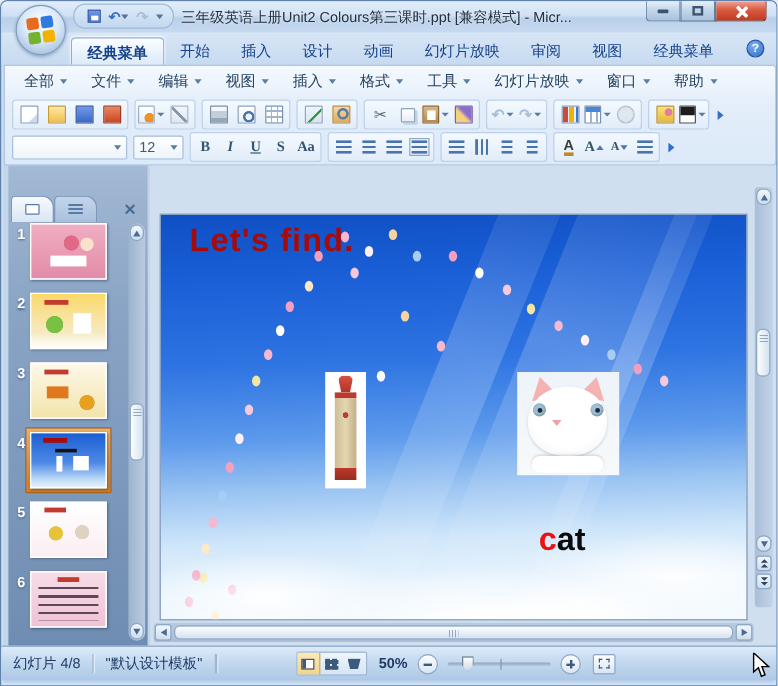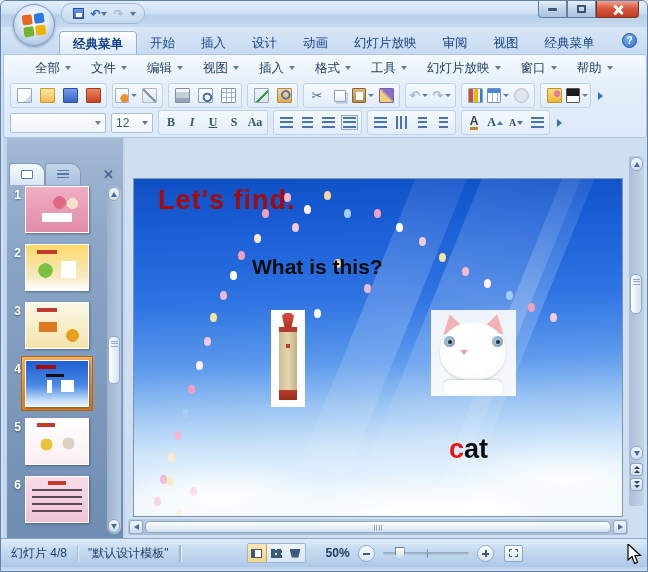--- a/index.html
+++ b/index.html
@@ -45,21 +45,21 @@
   .rtab{height:23px;padding:4px 13px 3px;font-size:12.5px;color:#15428b;border-radius:4px 4px 0 0;white-space:nowrap;}
   .rtab.active{background:linear-gradient(#fdfeff,#e8f1fb 60%,#dcebf9);border:1px solid #8fb0d4;border-bottom:none;
     color:#15428b;font-weight:bold;box-shadow:0 -1px 2px rgba(255,255,255,.8);}
   .helpbtn{position:absolute;right:10px;top:32px;width:15px;height:15px;border-radius:50%;
     background:radial-gradient(circle at 40% 30%,#7db0ea,#2f6fd0);color:#fff;font-size:10px;font-weight:bold;
     display:flex;align-items:center;justify-content:center;border:1px solid #23549e;}
   
   .ribbonbody{position:absolute;left:2px;top:53px;width:644px;height:84px;
     background:linear-gradient(180deg,#f4f9fe 0%,#e4eefa 40%,#dce9f8 100%);
     border:1px solid #aec7e4;border-radius:0 3px 3px 3px;}
-  .menurow{display:flex;align-items:center;height:27px;padding-left:23px;gap:4px;border-bottom:1px solid #e6eef8;}
+  .menurow{display:flex;align-items:center;height:27px;padding-left:8px;gap:4px;border-bottom:1px solid #e6eef8;}
   .menuitem{display:flex;align-items:center;padding:3px 8px;font-size:12.5px;color:#24415f;border-radius:3px;}
   .caret{width:0;height:0;border-left:3px solid transparent;border-right:3px solid transparent;border-top:4px solid #5d7da0;margin-left:5px;}
   
   .toolrow{display:flex;align-items:center;height:27px;padding-left:6px;gap:5px;}
   .grp{display:flex;align-items:center;gap:1px;padding:1px 2px;border:1px solid #bdd2ea;border-radius:3px;
     background:linear-gradient(#f4f9fe,#e2edf9);height:25px;}
   .tbtn{width:22px;height:21px;display:flex;align-items:center;justify-content:center;border-radius:2px;position:relative;}
   .tbtn .dd{width:0;height:0;border-left:3px solid transparent;border-right:3px solid transparent;border-top:3px solid #5d7da0;margin-left:2px;}
   .ic{width:15px;height:15px;border-radius:1px;background-repeat:no-repeat;}
   .i-new{background:linear-gradient(135deg,#fff 72%,#cdd9e8 73%);border:1px solid #8fa3bd;}
@@ -194,21 +194,21 @@
     background:linear-gradient(#dcebf9 0%,#c3d9ef 45%,#adc8e6 100%);border-top:1px solid #8fa8c5;
     display:flex;align-items:center;font-size:12px;color:#1f3c66;}
   .scell{padding:0 10px;white-space:nowrap;}
   .ssep{width:1px;height:16px;background:#9db6d2;box-shadow:1px 0 0 #eaf2fa;}
   .viewbtns{display:flex;margin-left:66px;border:1px solid #9db6d2;border-radius:2px;background:linear-gradient(#eef5fc,#d6e5f4);}
   .vbtn{width:19px;height:18px;display:flex;align-items:center;justify-content:center;}
   .vbtn.active{background:linear-gradient(#fce8b8,#f5d488);border-right:1px solid #c8a860;}
   .v-norm{width:11px;height:9px;border:1.5px solid #3c5a7c;background:linear-gradient(90deg,#3c5a7c 3px,#fff 3px);}
   .v-sort{width:11px;height:9px;background:repeating-linear-gradient(0deg,#3c5a7c 0 3px,transparent 3px 5px),repeating-linear-gradient(90deg,#3c5a7c 0 4px,transparent 4px 6px);}
   .v-show{width:11px;height:9px;background:#3c5a7c;clip-path:polygon(0 0,100% 0,80% 100%,20% 100%);}
-  .zoomlabel{margin-left:20px;font-weight:bold;color:#1f3c66;}
+  .zoomlabel{margin-left:10px;font-weight:bold;color:#1f3c66;}
   .zbtn{width:17px;height:17px;border-radius:50%;border:1px solid #8fa8c5;background:linear-gradient(#fdfeff,#d8e5f2);
     margin-left:8px;position:relative;}
   .zbtn.minus:after{content:"";position:absolute;left:4px;top:7px;width:7px;height:2px;background:#3c5a7c;}
   .zbtn.plus:after{content:"";position:absolute;left:4px;top:7px;width:7px;height:2px;background:#3c5a7c;}
   .zbtn.plus:before{content:"";position:absolute;left:7px;top:4px;width:2px;height:7px;background:#3c5a7c;}
   .ztrack{position:relative;width:86px;height:3px;margin-left:8px;background:linear-gradient(#8fa4bc,#b8c9dc);border-radius:2px;}
   .ztick{position:absolute;left:44px;top:-3px;width:1.5px;height:9px;background:#7e96b2;}
   .zthumb{position:absolute;left:12px;top:-5px;width:10px;height:13px;background:linear-gradient(#fdfdfd,#cfd8e2);
     border:1px solid #70839a;clip-path:polygon(0 0,100% 0,100% 58%,50% 100%,0 58%);}
   .fitbtn{width:19px;height:17px;margin-left:10px;border:1px solid #8fa8c5;border-radius:2px;background:linear-gradient(#fdfeff,#d8e5f2);
@@ -236,20 +236,21 @@
         </span>
       <span class="qbtn">
           <span class="u-undo">↶</span>
           <span class="qcaret"></span>
         </span>
       <span class="qbtn">
           <span class="u-redo">↷</span>
         </span>
       <span class="qcaret"></span>
     </div>
+    <div class="tb-title">三年级英语上册Unit2 Colours第三课时.ppt [兼容模式] - Micr...</div>
     <div class="winbtns">
       <div class="wbtn min">
           <span class="g-min"></span>
         </div>
       <div class="wbtn">
           <span class="g-rest"></span>
         </div>
       <div class="wbtn close">
           <span class="g-x"></span>
         </div>
@@ -537,21 +538,20 @@
     </div>
 
     <div class="editor">
       <div class="slide">
         <div class="ray" style="left:44%;width:48px"></div>
         <div class="ray" style="left:58%;width:92px"></div>
         <div class="ray" style="left:74%;width:30px"></div>
         <div class="petals"></div>
         <div class="clouds"></div>
         <div class="s-title">Let's find.</div>
-        <div class="s-q">What is this?</div>
         <div class="crayonbox">
           <div class="cr-tip"></div>
           <div class="cr-band"></div>
           <div class="cr-body"></div>
           <div class="cr-foot"></div>
         </div>
         <div class="catbox">
           <div class="cat-ear e1"></div>
           <div class="cat-ear e2"></div>
           <div class="cat-head"></div>

